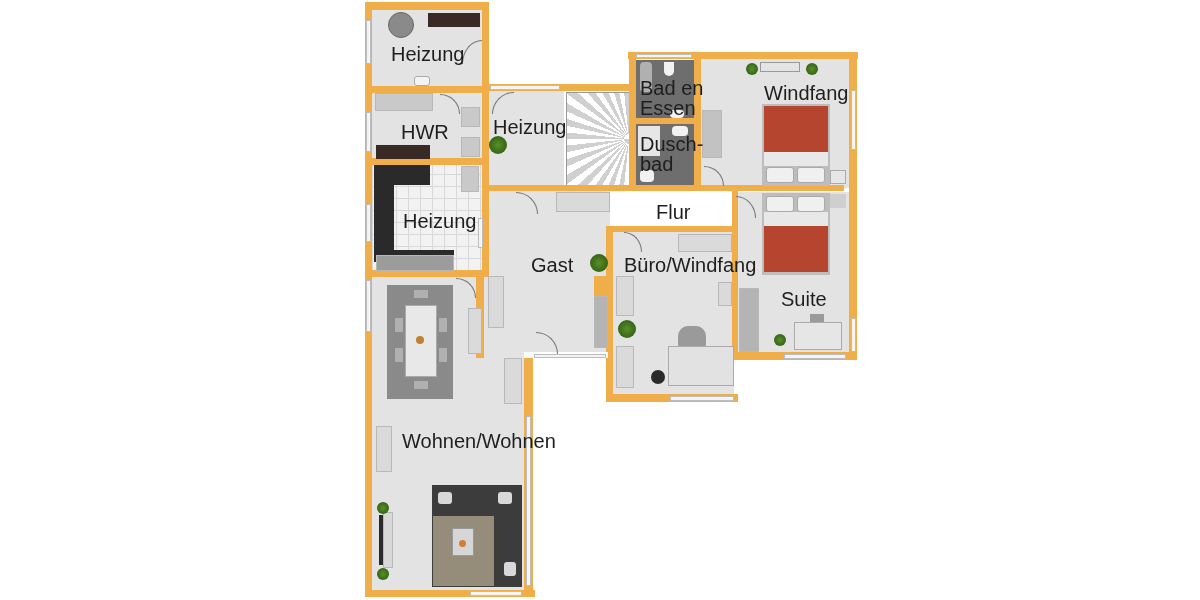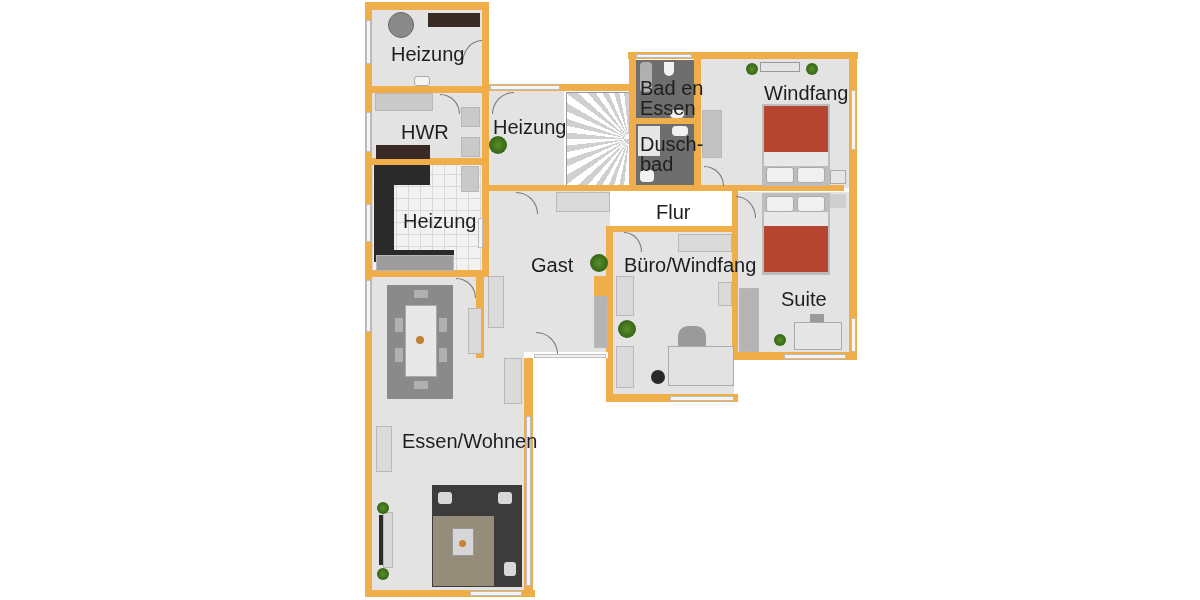--- a/index.html
+++ b/index.html
@@ -202,15 +202,15 @@
   <div class="label" style="left:640px;top:79px;">Bad en</div>
   <div class="label" style="left:640px;top:99px;">Essen</div>
   <div class="label" style="left:640px;top:135px;">Dusch-</div>
   <div class="label" style="left:640px;top:155px;">bad</div>
   <div class="label" style="left:764px;top:84px;">Windfang</div>
   <div class="label" style="left:403px;top:212px;">Heizung</div>
   <div class="label" style="left:656px;top:203px;">Flur</div>
   <div class="label" style="left:531px;top:256px;">Gast</div>
   <div class="label" style="left:624px;top:256px;">Büro/Windfang</div>
   <div class="label" style="left:781px;top:290px;">Suite</div>
-  <div class="label" style="left:402px;top:432px;">Essen/Wohnen</div>
+  <div class="label" style="left:402px;top:432px;">Wohnen/Wohnen</div>
 
 </div>
 
 </body></html>

